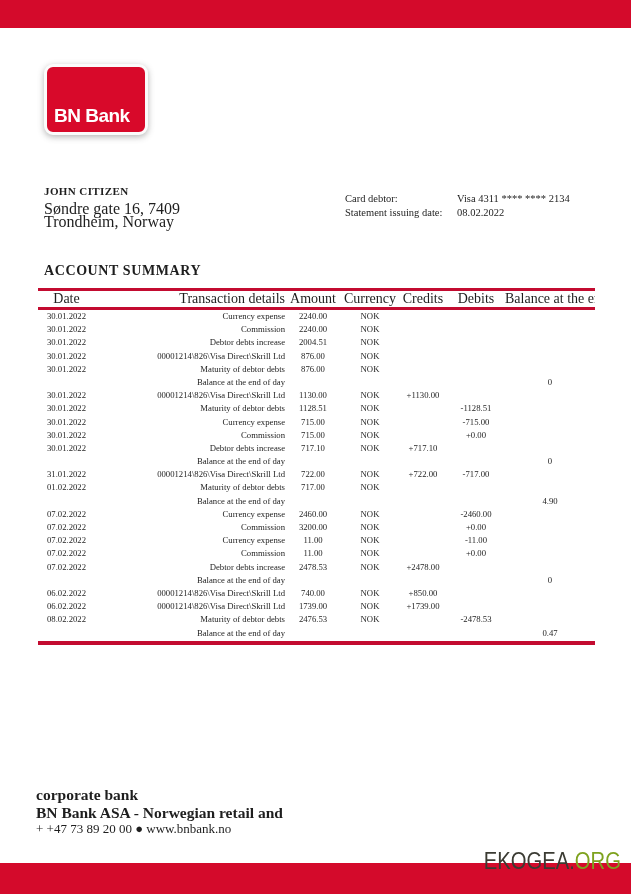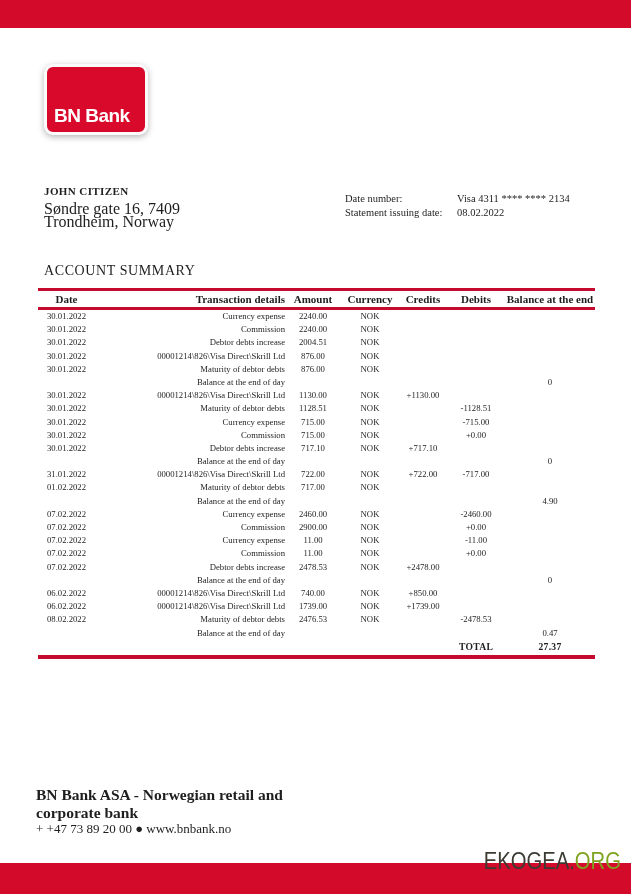--- a/index.html
+++ b/index.html
@@ -29,29 +29,29 @@
   .cust-name{font-weight:bold;font-size:11px;letter-spacing:.4px;margin-bottom:4px;}
   .cust-line{font-size:16px;}
   
   .acct{position:absolute;left:345px;top:192px;font-size:10.5px;line-height:14px;}
   .acct-row{display:flex;}
   .acct-label{display:inline-block;width:112px;}
   .acct-value{display:inline-block;white-space:nowrap;}
   
   .summary-title{
     position:absolute;left:44px;top:263px;margin:0;
-    font-size:14px;font-weight:normal;letter-spacing:.6px;
+    font-size:14px;font-weight:bold;letter-spacing:.6px;
   }
   
   .stable{position:absolute;left:38px;top:288px;width:557px;}
   .stable-topline{height:3px;background:#c30b30;}
   .stable-midline{height:3px;background:#c30b30;}
   .stable-botline{height:4px;background:#c30b30;margin-top:1px;}
   .thead,.trow{display:grid;grid-template-columns:57px 190px 56px 58px 48px 58px 90px;}
-  .thead{height:16px;line-height:16px;font-size:11px;font-weight:bold;}
+  .thead{height:16px;line-height:16px;font-size:14px;font-weight:normal;}
   .trow{height:13.2px;line-height:13.2px;font-size:8.7px;}
   .cell{overflow:hidden;white-space:nowrap;text-align:center;}
   .c-details{text-align:right;padding-left:5px;}
   .total-row{height:14px;line-height:14px;}
   .total-row .c-debits,.total-row .c-balance{font-weight:bold;font-size:9.6px;letter-spacing:.3px;}
   
   .footer{position:absolute;left:36px;top:786px;}
   .footer-name{font-size:15.5px;font-weight:bold;line-height:18px;}
   .footer-addr{font-size:10.5px;margin-top:4px;line-height:13px;}
   .footer-phone{font-size:13px;line-height:13px;}
@@ -77,21 +77,21 @@
   </div>
 
   <div class="customer">
     <div class="cust-name">JOHN CITIZEN</div>
     <div class="cust-line">Søndre gate 16, 7409</div>
     <div class="cust-line">Trondheim, Norway</div>
   </div>
 
   <div class="acct">
     <div class="acct-row">
-      <span class="acct-label">Date number:</span>
+      <span class="acct-label">Card debtor:</span>
       <span class="acct-value">Visa 4311 **** **** 2134</span>
     </div>
     <div class="acct-row">
       <span class="acct-label">Statement issuing date:</span>
       <span class="acct-value">08.02.2022</span>
     </div>
   </div>
 
   <h2 class="summary-title">ACCOUNT SUMMARY</h2>
 
@@ -248,21 +248,21 @@
           <span class="cell c-details">Currency expense</span>
           <span class="cell c-amount">2460.00</span>
           <span class="cell c-currency">NOK</span>
           <span class="cell c-credits"></span>
           <span class="cell c-debits">-2460.00</span>
           <span class="cell c-balance"></span>
         </div>
         <div class="trow">
           <span class="cell c-date">07.02.2022</span>
           <span class="cell c-details">Commission</span>
-          <span class="cell c-amount">2900.00</span>
+          <span class="cell c-amount">3200.00</span>
           <span class="cell c-currency">NOK</span>
           <span class="cell c-credits"></span>
           <span class="cell c-debits">+0.00</span>
           <span class="cell c-balance"></span>
         </div>
         <div class="trow">
           <span class="cell c-date">07.02.2022</span>
           <span class="cell c-details">Currency expense</span>
           <span class="cell c-amount">11.00</span>
           <span class="cell c-currency">NOK</span>
@@ -327,35 +327,26 @@
         <div class="trow">
           <span class="cell c-date"></span>
           <span class="cell c-details">Balance at the end of day</span>
           <span class="cell c-amount"></span>
           <span class="cell c-currency"></span>
           <span class="cell c-credits"></span>
           <span class="cell c-debits"></span>
           <span class="cell c-balance">0.47</span>
         </div>
       </div>
-    <div class="trow total-row">
-      <span class="cell c-date"></span>
-      <span class="cell c-details"></span>
-      <span class="cell c-amount"></span>
-      <span class="cell c-currency"></span>
-      <span class="cell c-credits"></span>
-      <span class="cell c-debits">TOTAL</span>
-      <span class="cell c-balance">27.37</span>
-    </div>
     <div class="stable-botline"></div>
   </div>
 
   <div class="footer">
+    <div class="footer-name">corporate bank</div>
     <div class="footer-name">BN Bank ASA - Norwegian retail and</div>
-    <div class="footer-name">corporate bank</div>
     <div class="footer-phone">+ +47 73 89 20 00 ● www.bnbank.no</div>
   </div>
 
   <div class="bottombar"></div>
   <div class="watermark">
     <span class="wm-dark">EKOGEA.</span><span class="wm-green">ORG</span>
   </div>
 
 </div>
 

